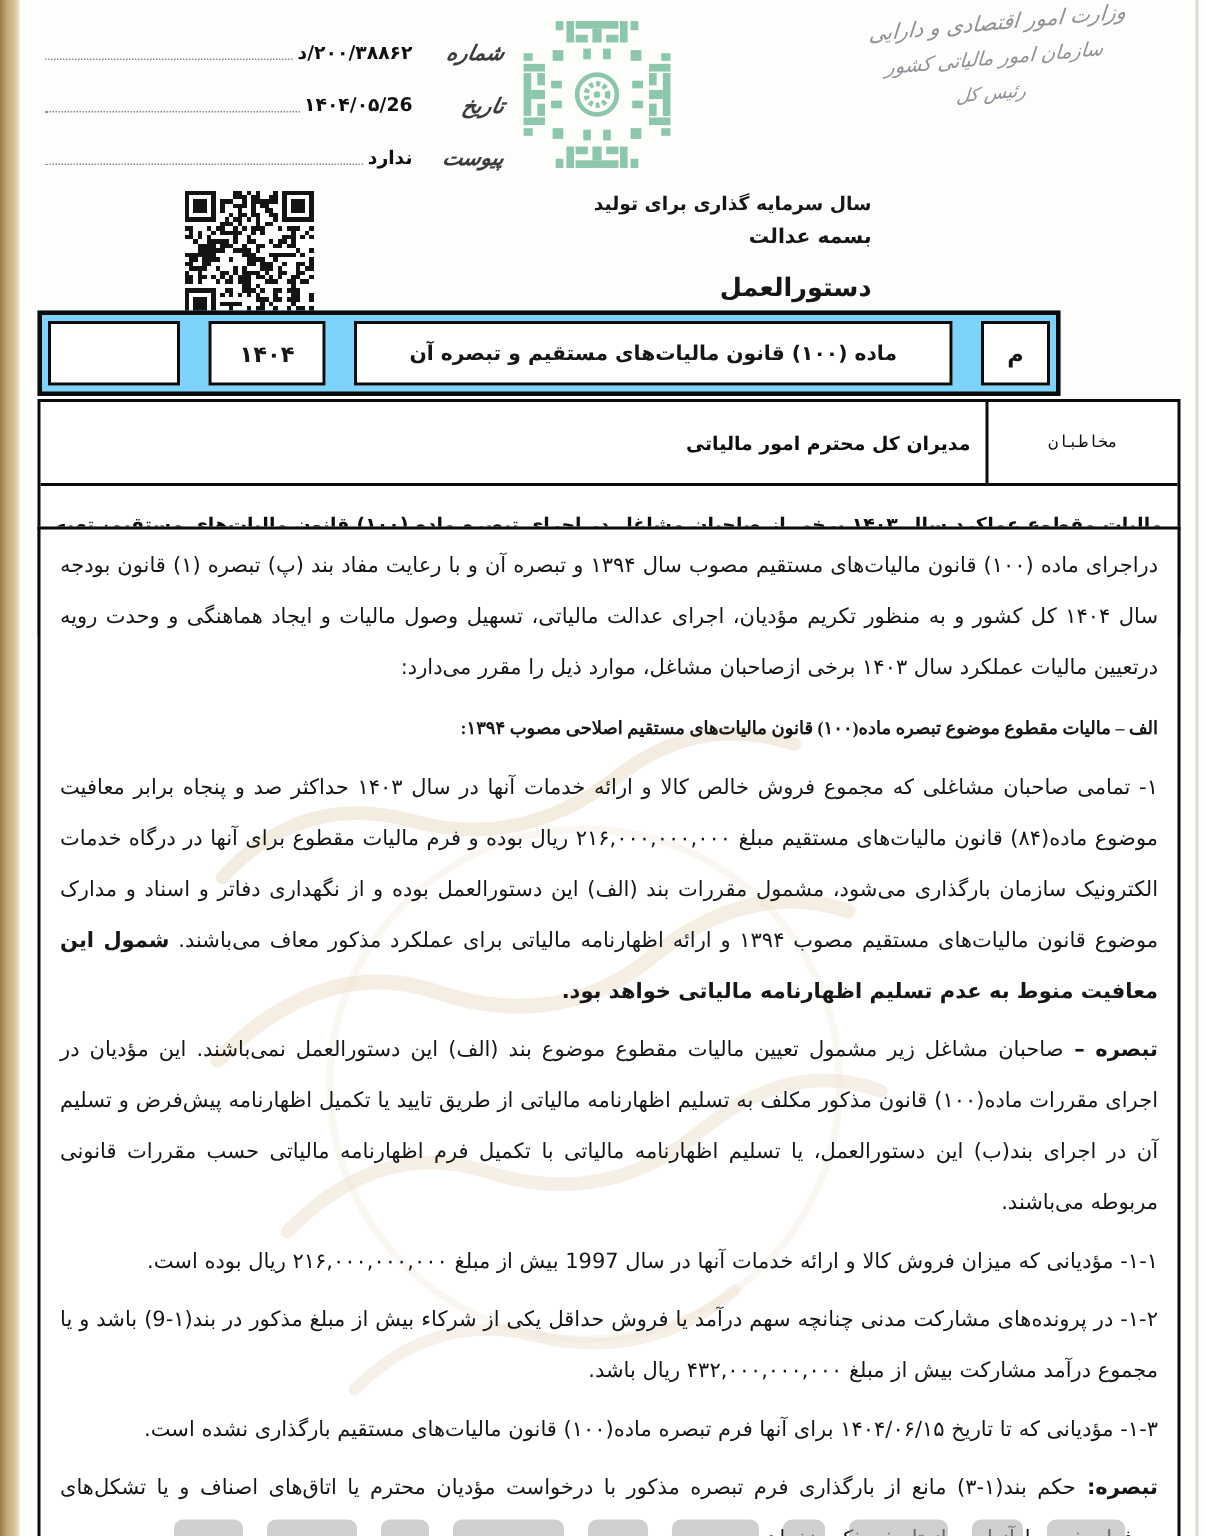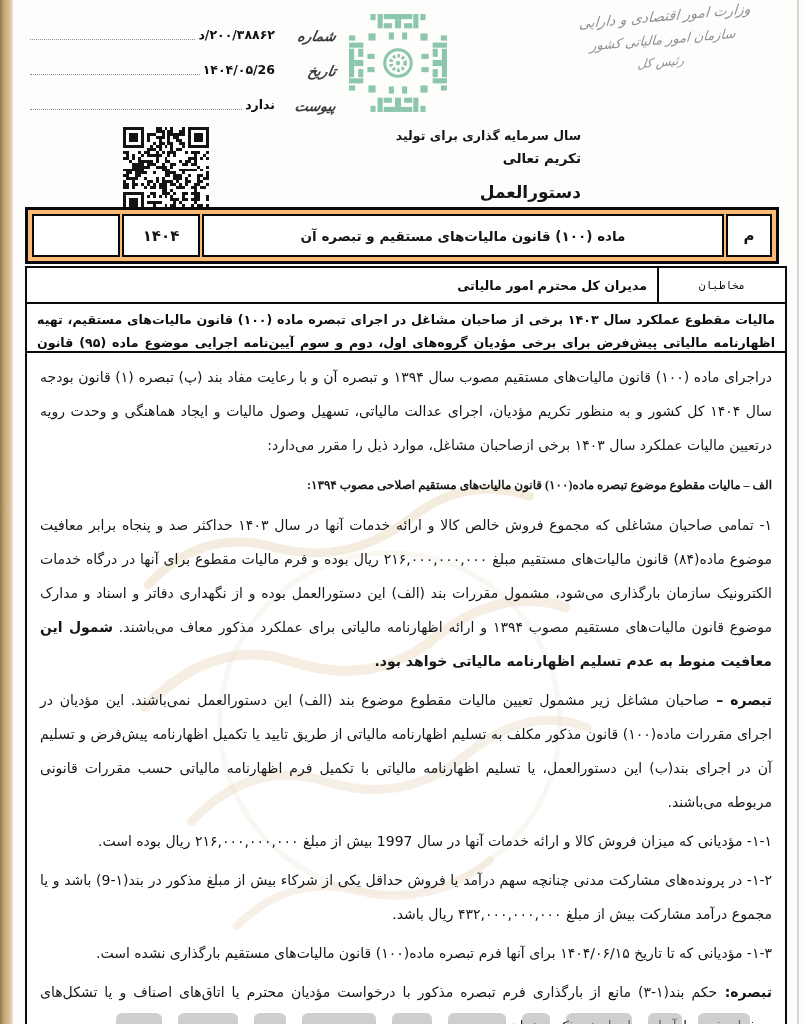--- a/index.html
+++ b/index.html
@@ -32,37 +32,37 @@
 
   .center-block{position:absolute;left:343px;top:128px;width:238px;direction:rtl;z-index:2;}
   .center-block .slogan{font-size:12.5px;font-weight:bold;margin-bottom:7px;}
   .center-block .basmala{font-size:13.5px;font-weight:bold;margin-bottom:16px;}
   .center-block .doctype{font-size:17px;font-weight:bold;letter-spacing:.5px;}
 
   .qr{position:absolute;left:121px;top:127px;width:90px;height:86px;z-index:2;}
   .qr svg{width:100%;height:100%;image-rendering:pixelated;}
 
   
-  .tbl1{position:absolute;left:25px;top:207px;width:754px;height:57px;box-sizing:border-box;
-    border:3px solid #0b0b0b;background:#fdba74;display:flex;flex-direction:row-reverse;
-    gap:2px;padding:4px;z-index:3;}
+  .tbl1{position:absolute;left:25px;top:207px;width:682px;height:57px;box-sizing:border-box;
+    border:3px solid #0b0b0b;background:#7dd3fc;display:flex;flex-direction:row-reverse;
+    gap:19px;padding:4px;z-index:3;}
   .tbl1 .cell{border:2.5px solid #0b0b0b;box-sizing:border-box;display:flex;
     align-items:center;justify-content:center;font-weight:bold;background:#fff;}
   .c-empty{width:88px;}
   .c-year{width:78px;font-size:15px;}
   .c-title{flex:1;font-size:13.5px;}
   .c-class{width:46px;font-size:15px;}
 
   .tbl2{position:absolute;left:25px;top:266px;width:762px;box-sizing:border-box;
     border:2.5px solid #0b0b0b;background:#fff;direction:rtl;z-index:3;}
   .tbl2-row{display:flex;direction:rtl;}
   .tbl2-row.first{border-bottom:2.5px solid #0b0b0b;}
   .tbl2-label{width:126px;border-left:2.5px solid #0b0b0b;display:flex;align-items:center;
     justify-content:center;font-size:11px;color:#101010;font-family:Liberation Mono, monospace;}
-  .tbl2-content{flex:1;padding:4px 10px;font-weight:bold;font-size:12.6px;color:#0d0d0d;}
+  .tbl2-content{flex:1;padding:14px 10px;font-weight:bold;font-size:12.6px;color:#0d0d0d;}
   .row-recipients .tbl2-content{display:flex;align-items:center;min-height:26px;}
   .row-subject .tbl2-content{line-height:23px;text-align:justify;}
 
   
   .bodybox{position:absolute;left:25px;top:351px;width:762px;height:673px;box-sizing:border-box;
     border:2.5px solid #0b0b0b;border-bottom:none;background:#fff;direction:rtl;
     padding:7px 13px 0;text-align:justify;font-size:14px;overflow:hidden;z-index:3;}
   .bodybox p{margin:0 0 5px;line-height:34px;}
   .bodybox p.heading{font-weight:bold;font-size:12px;line-height:36px;font-family:Liberation Serif, serif;}
   .bodybox b{font-weight:bold;}
@@ -129,21 +129,21 @@
     <rect x="21" y="72" width="7" height="7"></rect>
     <rect x="72" y="72" width="7" height="7"></rect>
     <circle cx="50" cy="50" r="13" fill="none" stroke="#8cc7ab" stroke-width="3"></circle>
     <circle cx="50" cy="50" r="7" fill="none" stroke="#8cc7ab" stroke-width="3.5" stroke-dasharray="2.6 2"></circle>
     <circle cx="50" cy="50" r="2.2"></circle>
   </svg>
 </div>
 
 <div class="center-block">
   <div class="slogan">سال سرمایه گذاری برای تولید</div>
-  <div class="basmala">تکریم تعالی</div>
+  <div class="basmala">بسمه عدالت</div>
   <div class="doctype">دستورالعمل</div>
 </div>
 
 <div class="qr">
   <svg id="qr" viewBox="0 0 29 29" xmlns="http://www.w3.org/2000/svg" shape-rendering="crispEdges">
       <rect x="0" y="0" width="29" height="29" fill="#ffffff"></rect>
       <rect x="11" y="0" width="1" height="1" fill="#141414"></rect>
       <rect x="12" y="0" width="1" height="1" fill="#141414"></rect>
       <rect x="14" y="0" width="1" height="1" fill="#141414"></rect>
       <rect x="16" y="0" width="1" height="1" fill="#141414"></rect>

